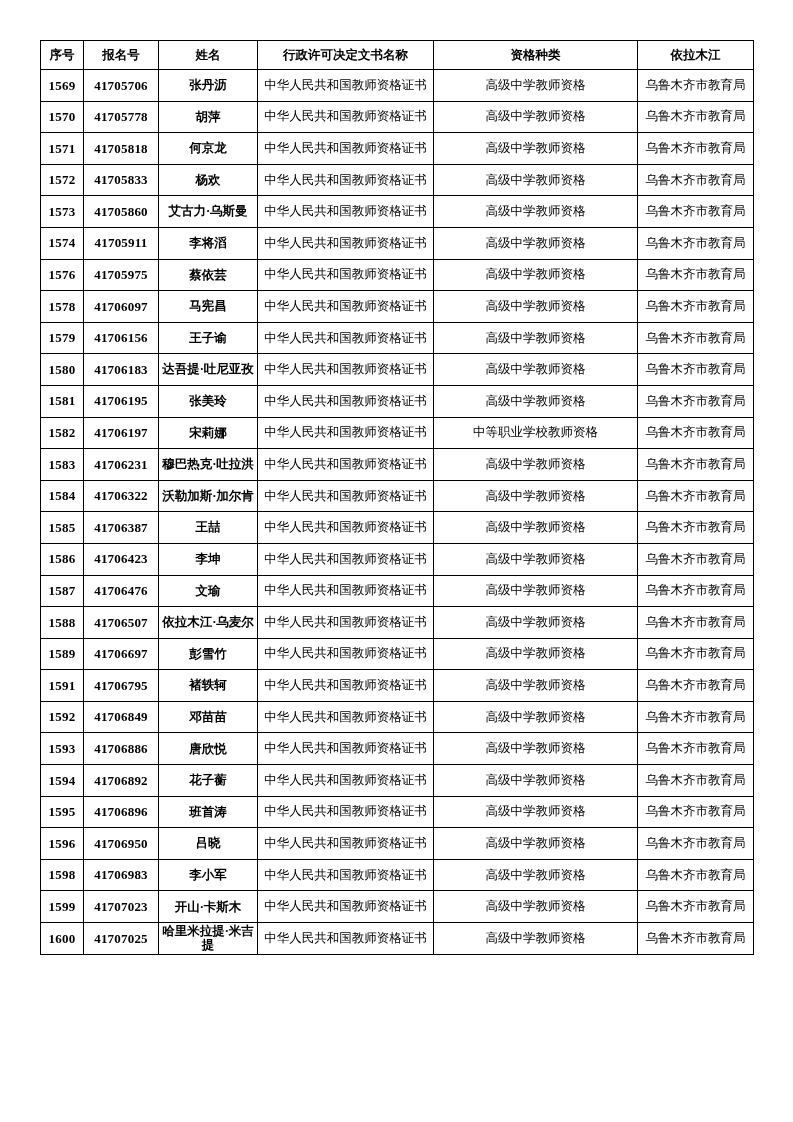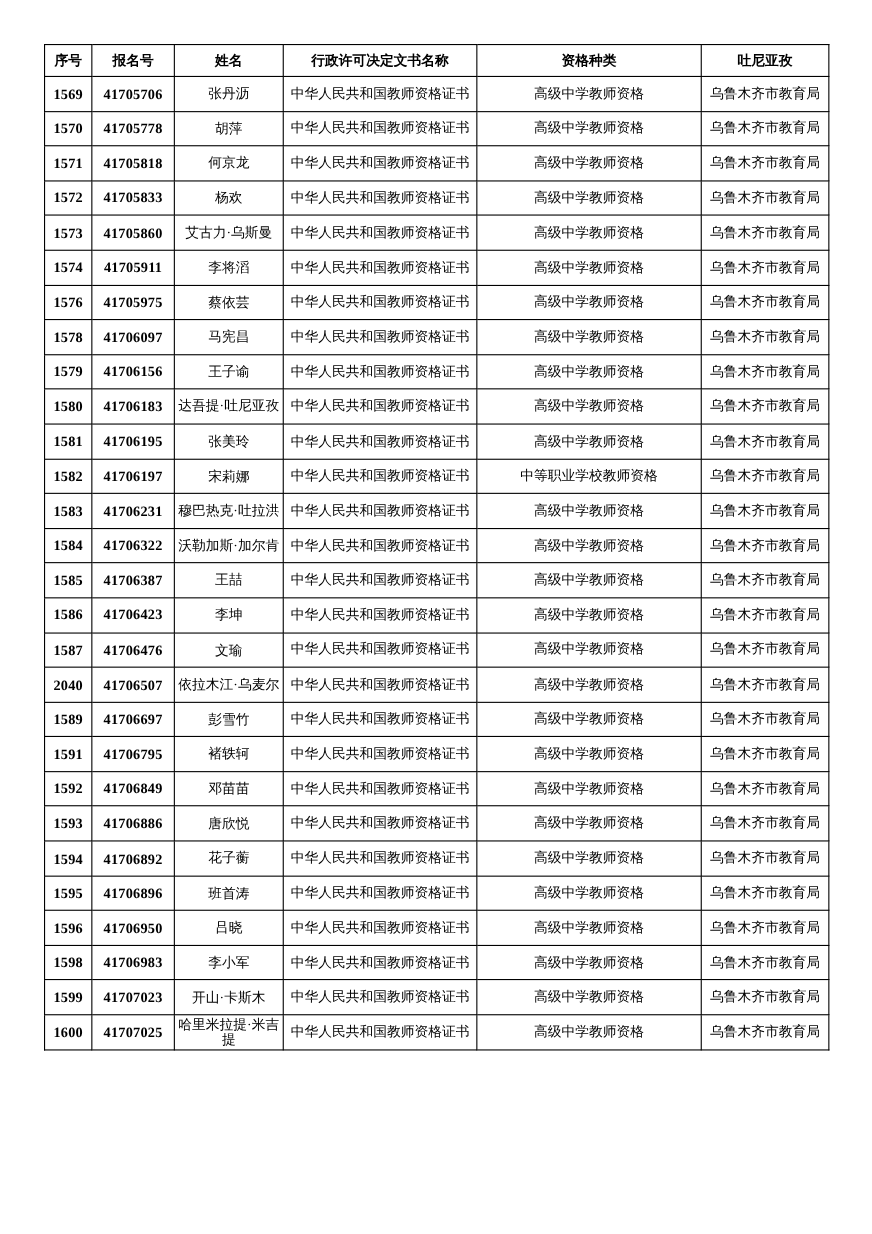--- a/index.html
+++ b/index.html
@@ -48,20 +48,21 @@
   .col-qual   { width: 204px; }
   .col-auth   { width: 116px; }
   td.cell-seq, td.cell-reg_no {
     font-weight: bold;
     font-size: 13px;
     letter-spacing: 0.2px;
   }
   td.cell-name {
     line-height: 1.15;
     word-break: break-all;
+    font-weight: bold;
   }
 </style>
 </head>
 <body>
 
 <div class="page">
   <table class="license-table">
     <colgroup>
       <col class="col-seq">
       <col class="col-reg">
@@ -70,21 +71,21 @@
       <col class="col-qual">
       <col class="col-auth">
     </colgroup>
     <thead>
       <tr>
         <th>序号</th>
         <th>报名号</th>
         <th>姓名</th>
         <th>行政许可决定文书名称</th>
         <th>资格种类</th>
-        <th>吐尼亚孜</th>
+        <th>依拉木江</th>
       </tr>
     </thead>
     <tbody>
         <tr>
           <td class="cell-seq">1569</td>
           <td class="cell-reg_no">41705706</td>
           <td class="cell-name">张丹沥</td>
           <td class="cell-document_name">中华人民共和国教师资格证书</td>
           <td class="cell-qualification">高级中学教师资格</td>
           <td class="cell-authority">乌鲁木齐市教育局</td>
@@ -211,21 +212,21 @@
         </tr>
         <tr>
           <td class="cell-seq">1587</td>
           <td class="cell-reg_no">41706476</td>
           <td class="cell-name">文瑜</td>
           <td class="cell-document_name">中华人民共和国教师资格证书</td>
           <td class="cell-qualification">高级中学教师资格</td>
           <td class="cell-authority">乌鲁木齐市教育局</td>
         </tr>
         <tr>
-          <td class="cell-seq">2040</td>
+          <td class="cell-seq">1588</td>
           <td class="cell-reg_no">41706507</td>
           <td class="cell-name">依拉木江·乌麦尔</td>
           <td class="cell-document_name">中华人民共和国教师资格证书</td>
           <td class="cell-qualification">高级中学教师资格</td>
           <td class="cell-authority">乌鲁木齐市教育局</td>
         </tr>
         <tr>
           <td class="cell-seq">1589</td>
           <td class="cell-reg_no">41706697</td>
           <td class="cell-name">彭雪竹</td>

